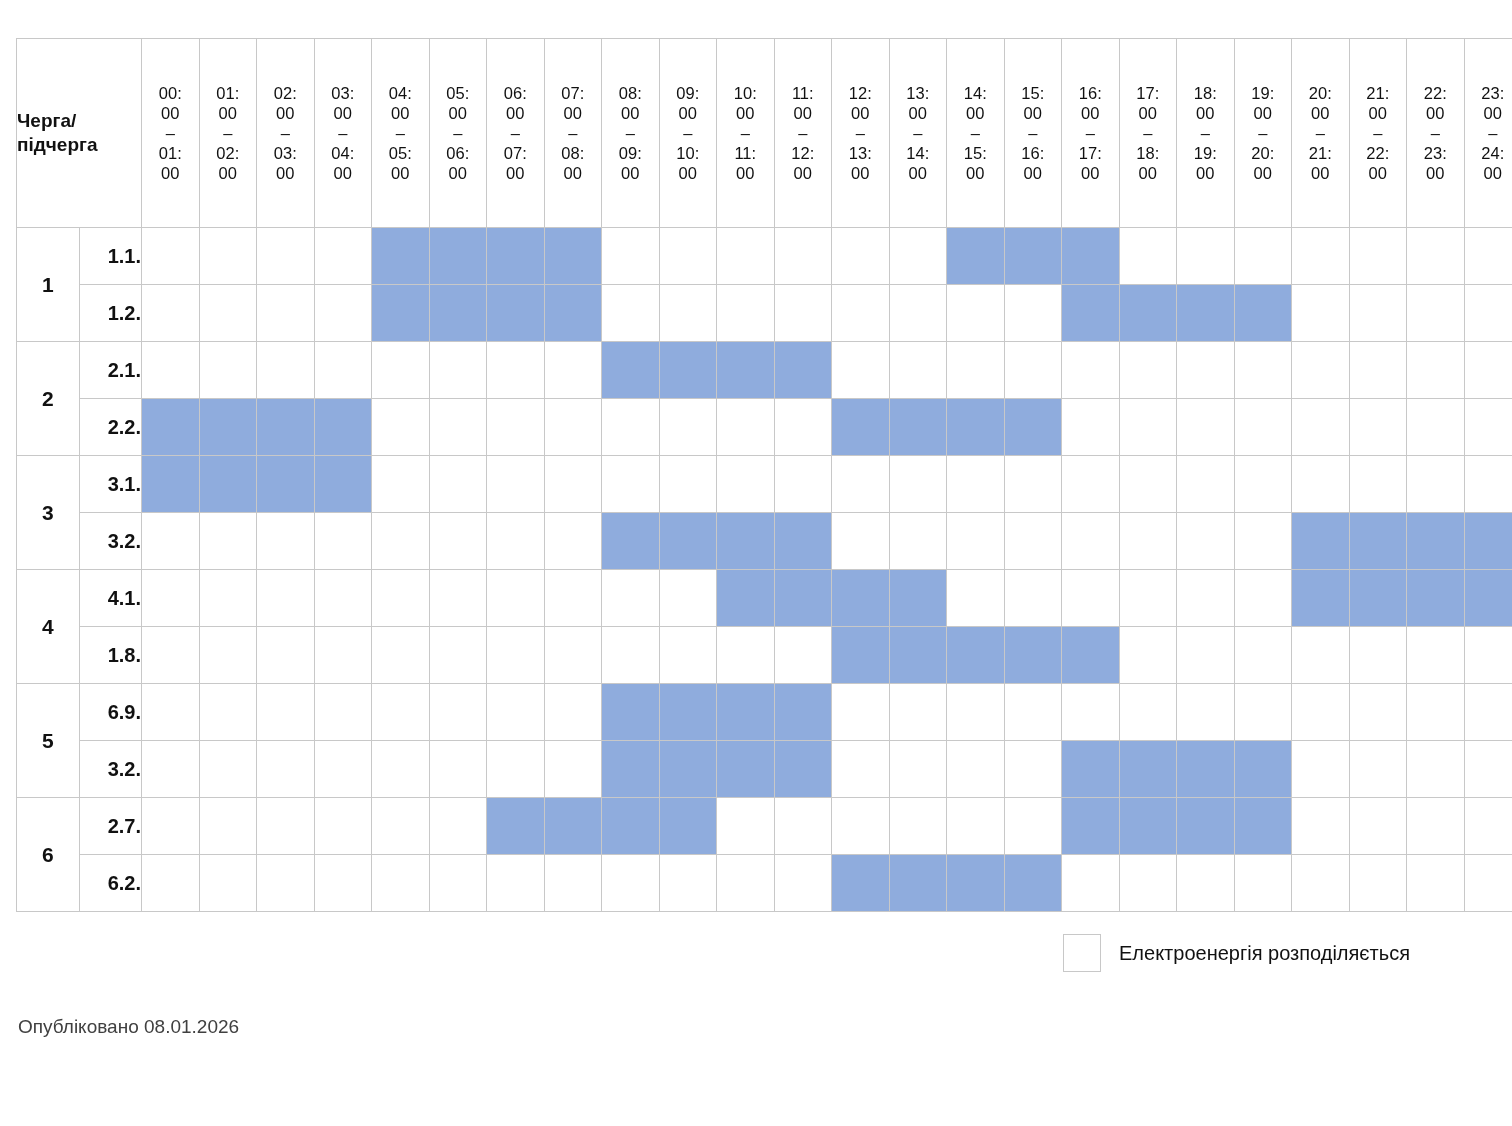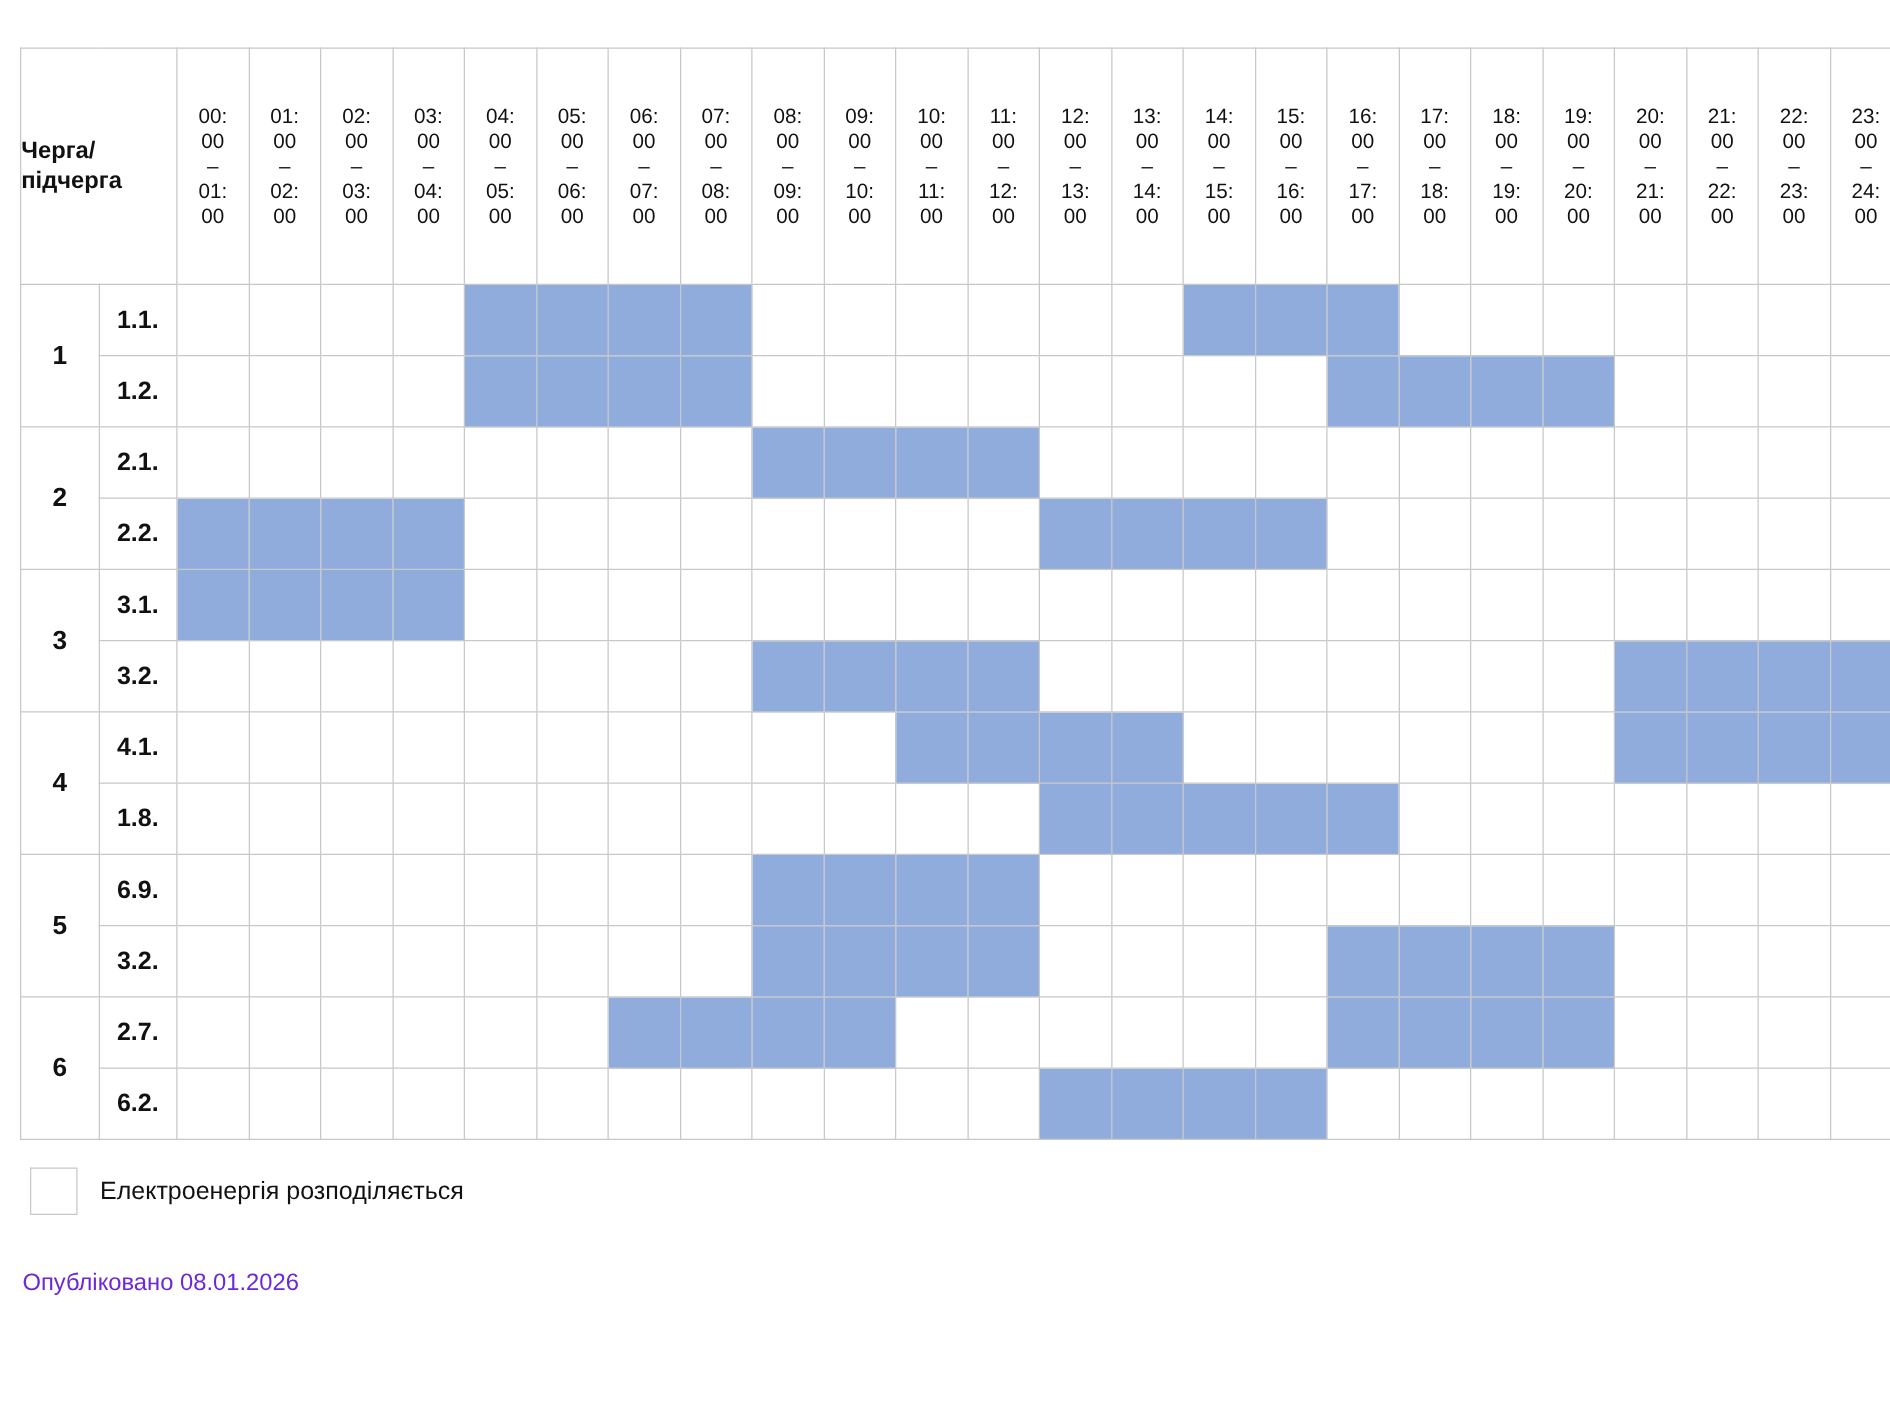--- a/index.html
+++ b/index.html
@@ -62,59 +62,60 @@
     width: 56px;
     font-size: 21px;
     font-weight: bold;
     text-align: center;
     vertical-align: middle;
   }
   td.subqueue {
     width: 68px;
     font-size: 20px;
     font-weight: bold;
-    text-align: center;
+    text-align: right;
     padding-left: 13px;
     vertical-align: middle;
     height: 56px;
   }
   td.cell {
     height: 56px;
   }
   td.cell.off {
     background: #8facdd;
   }
   td.cell.on {
     background: #ffffff;
   }
   .legend {
     display: flex;
     align-items: center;
-    margin: 22px 0 0 12px;
+    margin: 22px 0 0 22px;
     gap: 0;
+    justify-content: flex-end;
   }
   .legend-item {
     display: flex;
     align-items: center;
     font-size: 20px;
   }
   .legend-item:first-child { margin-right: 90px; }
   .swatch {
     width: 38px;
     height: 38px;
     border: 1px solid #c8c8c8;
     margin-right: 18px;
     box-sizing: border-box;
   }
   .swatch.on { background: #ffffff; }
   .swatch.off { background: #8facdd; border-color: #8facdd; }
   .published {
     margin: 44px 0 0 6px;
     font-size: 19px;
-    color: #6d28d9;
+    color: #404040;
   }
 </style>
 </head>
 <body>
 
 <div class="page">
 
 
   <table class="schedule">
     <thead>

